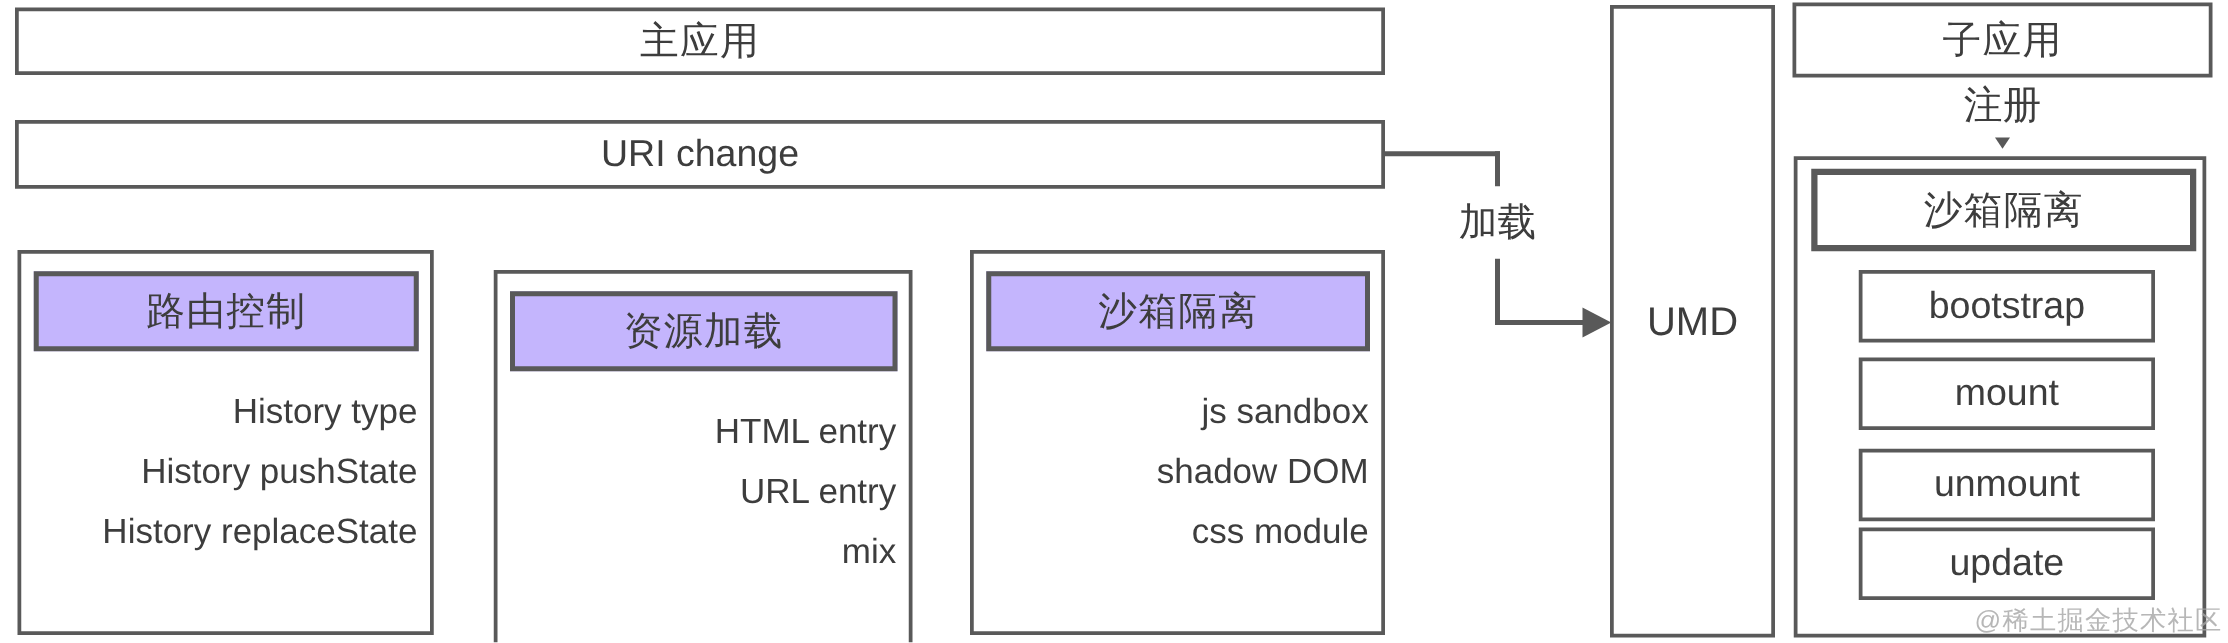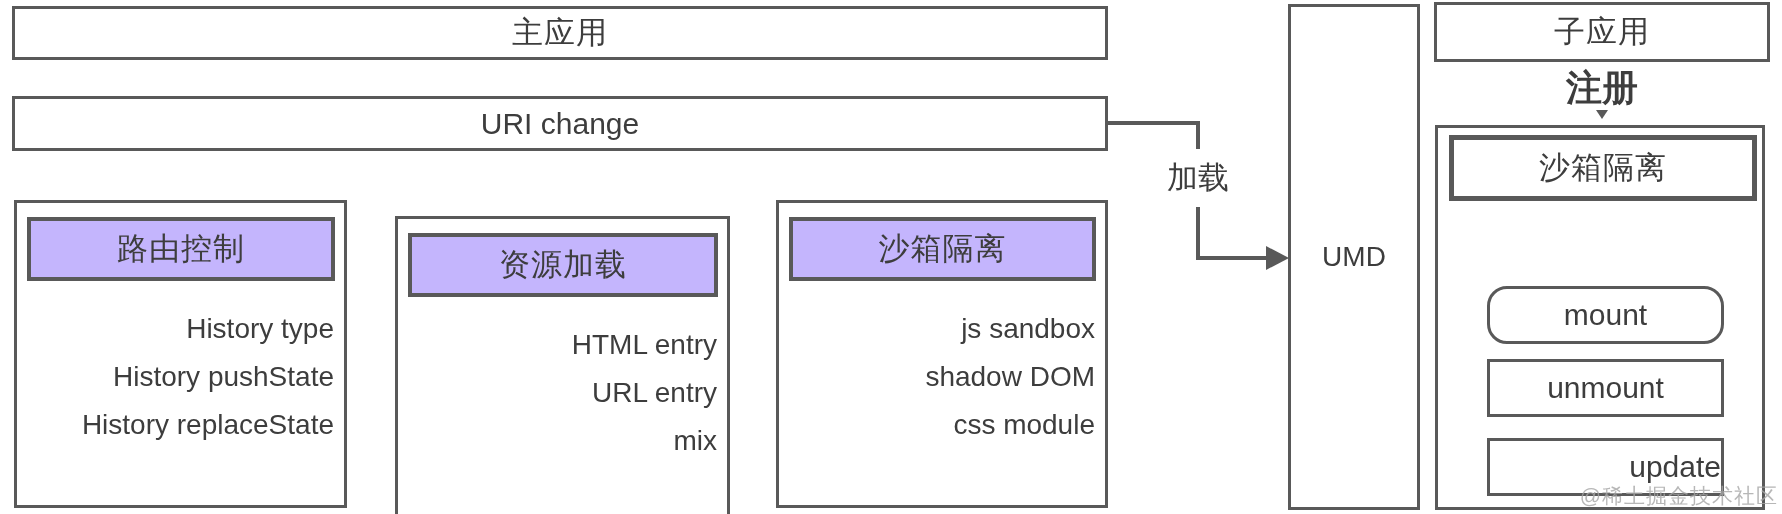--- a/index.html
+++ b/index.html
@@ -34,21 +34,21 @@
     border-top:12px solid transparent;border-bottom:12px solid transparent;
     border-left:23px solid var(--border);
   }
   .arrow-down-small{
     position:absolute;left:1596px;top:110px;width:0;height:0;
     border-left:6px solid transparent;border-right:6px solid transparent;
     border-top:9px solid var(--border);
   }
   .register-label{
     position:absolute;left:1434px;top:64px;width:336px;height:40px;
-    display:flex;align-items:flex-start;justify-content:center;font-size:36px;font-weight:bold;
+    display:flex;align-items:center;justify-content:center;font-size:31px;
   }
   .lifecycle-header{
     position:absolute;box-sizing:border-box;left:11px;top:7px;width:308px;height:66px;
     border:5px solid var(--border);background:#fff;
     display:flex;align-items:center;justify-content:center;
   }
   .lc-box{
     position:absolute;box-sizing:border-box;left:49px;width:237px;height:58px;
     border:3px solid var(--border);background:#fff;
     display:flex;align-items:center;justify-content:center;font-size:30px;
@@ -106,42 +106,45 @@
 
   <div class="hline" style="left:1108px;top:121px;width:92px;height:4px;"></div>
   <div class="vline" style="left:1196px;top:121px;width:4px;height:139px;"></div>
   <div class="load-label">
     <span>加载</span>
   </div>
   <div class="hline" style="left:1196px;top:256px;width:74px;height:4px;"></div>
   <div class="arrow-right"></div>
 
   <div class="box" style="left:1288px;top:4px;width:132px;height:506px;">
-    <span class="label-en" style="font-size:28px;">UMD</span>
+    <span class="label-en" style="font-size:32px;">UMD</span>
   </div>
 
   <div class="box" style="left:1434px;top:2px;width:336px;height:60px;">
     <span class="label-cjk">子应用</span>
   </div>
 
   <div class="register-label">
     <span>注册</span>
   </div>
   <div class="arrow-down-small"></div>
 
   <div class="box" style="left:1435px;top:125px;width:330px;height:385px;align-items:flex-start;">
     <div class="lifecycle-header">
       <span class="label-cjk">沙箱隔离</span>
     </div>
-    <div class="lc-box" style="top:158px;border-radius:20px;">
+    <div class="lc-box" style="top:88px;">
+      <span>bootstrap</span>
+    </div>
+    <div class="lc-box" style="top:158px;">
       <span>mount</span>
     </div>
     <div class="lc-box" style="top:231px;">
       <span>unmount</span>
     </div>
-    <div class="lc-box" style="top:310px;justify-content:flex-end;">
+    <div class="lc-box" style="top:294px;">
       <span>update</span>
     </div>
   </div>
 
   <div class="watermark">@稀土掘金技术社区</div>
 
 </div>
 
 </body></html>

